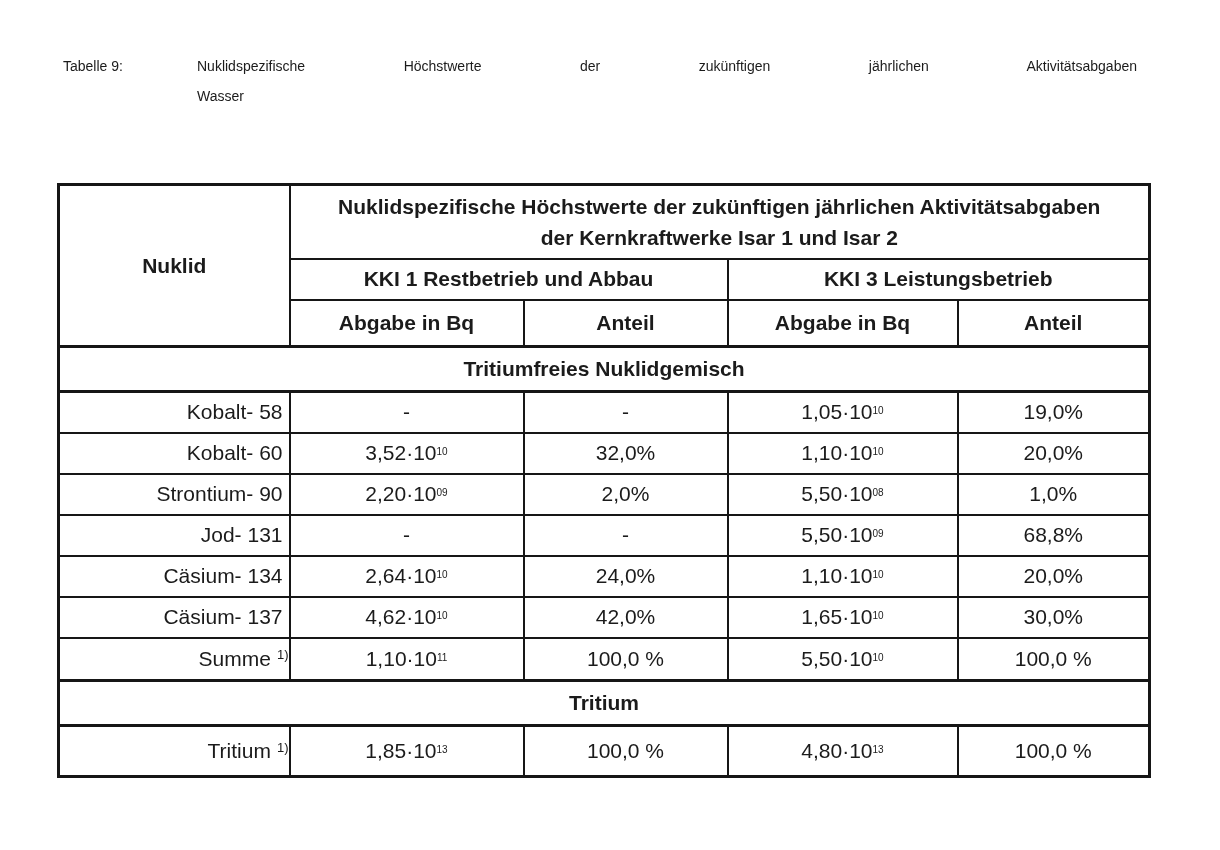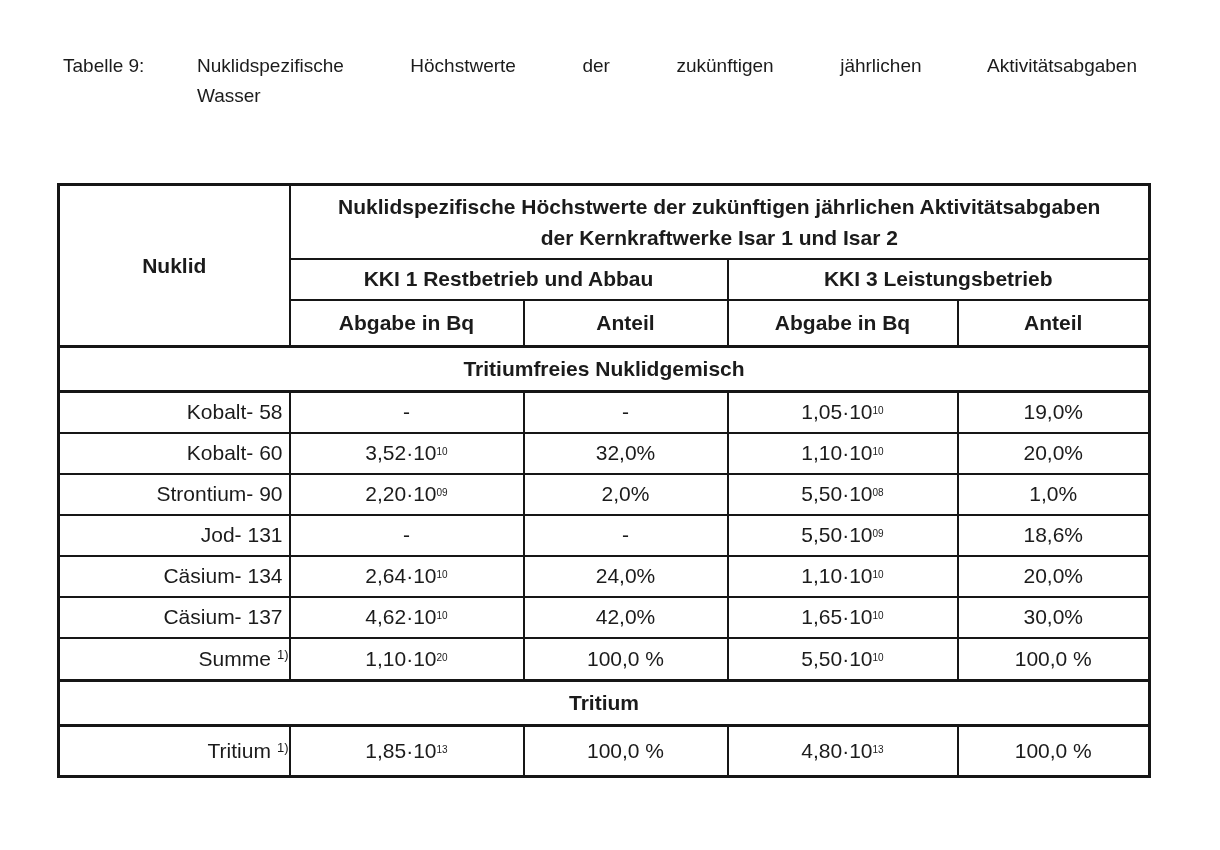--- a/index.html
+++ b/index.html
@@ -9,21 +9,21 @@
     font-family: "Liberation Sans", "DejaVu Sans", sans-serif;
     color: #1b1b1b;
     position: relative;
     overflow: hidden;
   }
   .page { position: absolute; inset: 0; }
 
   
   .caption {
     position: absolute; top: 51px; left: 63px;
-    font-size: 19px; line-height: 30px;
+    font-size: 14px; line-height: 30px;
     width: 1080px;
   }
   .caption-label { position: absolute; left: 0; top: 0; white-space: nowrap; }
   .caption-body { margin-left: 134px; width: 940px; }
   .jline { height: 30px; overflow: hidden; text-align: justify; }
   .jline::after { content: ""; display: inline-block; width: 100%; height: 0; }
 
   
   table.nuclide-table {
     position: absolute; left: 57px; top: 183px;
@@ -148,39 +148,39 @@
         <td><span>2,20·10</span><sup class="exp">09</sup></td>
         <td>2,0%</td>
         <td><span>5,50·10</span><sup class="exp">08</sup></td>
         <td>1,0%</td>
       </tr>
       <tr class="data-row">
         <td class="name"><span>Jod- 131</span><sup class="note"></sup></td>
         <td><span>-</span><sup class="exp"></sup></td>
         <td>-</td>
         <td><span>5,50·10</span><sup class="exp">09</sup></td>
-        <td>18,6%</td>
+        <td>68,8%</td>
       </tr>
       <tr class="data-row">
         <td class="name"><span>Cäsium- 134</span><sup class="note"></sup></td>
         <td><span>2,64·10</span><sup class="exp">10</sup></td>
         <td>24,0%</td>
         <td><span>1,10·10</span><sup class="exp">10</sup></td>
         <td>20,0%</td>
       </tr>
       <tr class="data-row">
         <td class="name"><span>Cäsium- 137</span><sup class="note"></sup></td>
         <td><span>4,62·10</span><sup class="exp">10</sup></td>
         <td>42,0%</td>
         <td><span>1,65·10</span><sup class="exp">10</sup></td>
         <td>30,0%</td>
       </tr>
       <tr class="data-row summe-row">
         <td class="name"><span>Summe</span><sup class="note">1)</sup></td>
-        <td><span>1,10·10</span><sup class="exp">20</sup></td>
+        <td><span>1,10·10</span><sup class="exp">11</sup></td>
         <td>100,0 %</td>
         <td><span>5,50·10</span><sup class="exp">10</sup></td>
         <td>100,0 %</td>
       </tr>
 
       <tr class="section-row">
         <td colspan="5">Tritium</td>
       </tr>
 
       <tr class="data-row tritium-row">

